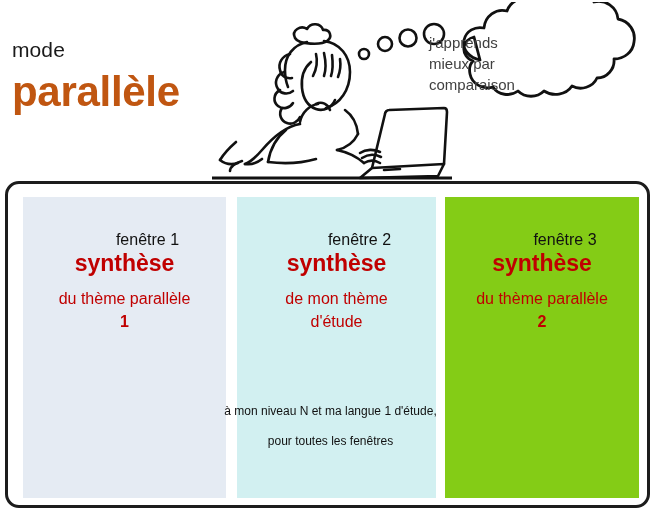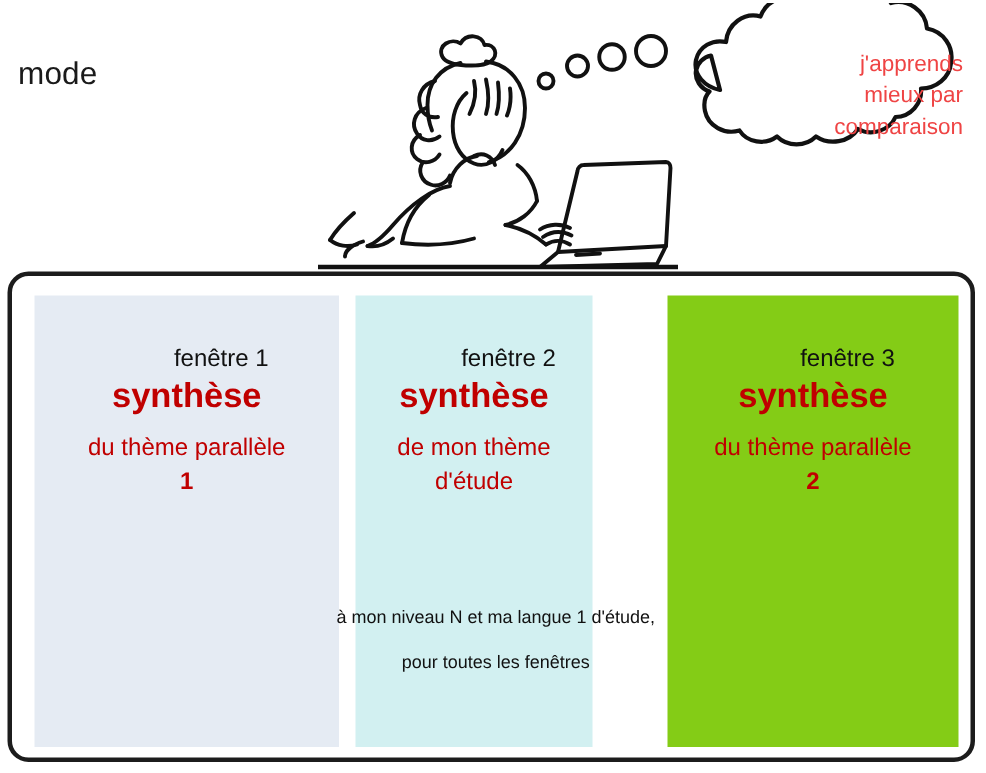--- a/index.html
+++ b/index.html
@@ -57,27 +57,27 @@
   
   #thought-bubble {
     position: absolute;
     left: 440px;
     top: 2px;
     width: 212px;
     height: 132px;
   }
   #thought-bubble-text {
     position: absolute;
-    left: 452px;
+    left: 429px;
     top: 32px;
     width: 190px;
-    text-align: right;
+    text-align: left;
     font-size: 15px;
     line-height: 21px;
-    color: #ef4444;
+    color: #404040;
     white-space: pre-line;
   }
 
   
   #frame {
     position: absolute;
     left: 5px;
     top: 181px;
     width: 645px;
     height: 327px;
@@ -93,21 +93,21 @@
     width: 645px;
     height: 327px;
   }
 
   .column {
     position: absolute;
     top: 13px;
     height: 301px;
   }
   #column-1 { left: 15px;  width: 203px; background: #e5ebf3; }
-  #column-2 { left: 229px; width: 158px; background: #d2f0f1; }
+  #column-2 { left: 229px; width: 199px; background: #d2f0f1; }
   #column-3 { left: 437px; width: 194px; background: #c7e8fc; }
 
   .col-content {
     position: absolute;
     left: 0;
     top: 32px;
     width: 100%;
     text-align: center;
   }
 
@@ -147,20 +147,21 @@
     white-space: pre-line;
     pointer-events: none;
   }
 </style>
 </head>
 <body>
 
 <div id="header">
 
   <div id="mode-label">mode</div>
+  <div id="mode-title">parallèle</div>
 
   <div id="illustration">
     <svg width="240" height="180" viewBox="0 0 240 180" xmlns="http://www.w3.org/2000/svg" fill="none" stroke="#111" stroke-width="2.6" stroke-linecap="round" stroke-linejoin="round">
 
       <path d="M83 36 c-4 -8 6 -13 12 -9 c4 -7 14 -6 16 1 c7 -1 10 7 4 11 c-5 4 -28 4 -32 -3 z"></path>
 
       <path d="M95 40 c-14 3 -22 14 -22 28 c0 6 1 12 3 17"></path>
       <path d="M112 39 c16 2 26 15 26 31 c0 18 -10 32 -24 36"></path>
 
       <path d="M99 60 c-7 6 -10 16 -9 26 c1 10 6 18 14 21 c8 3 16 -2 19 -9"></path>

